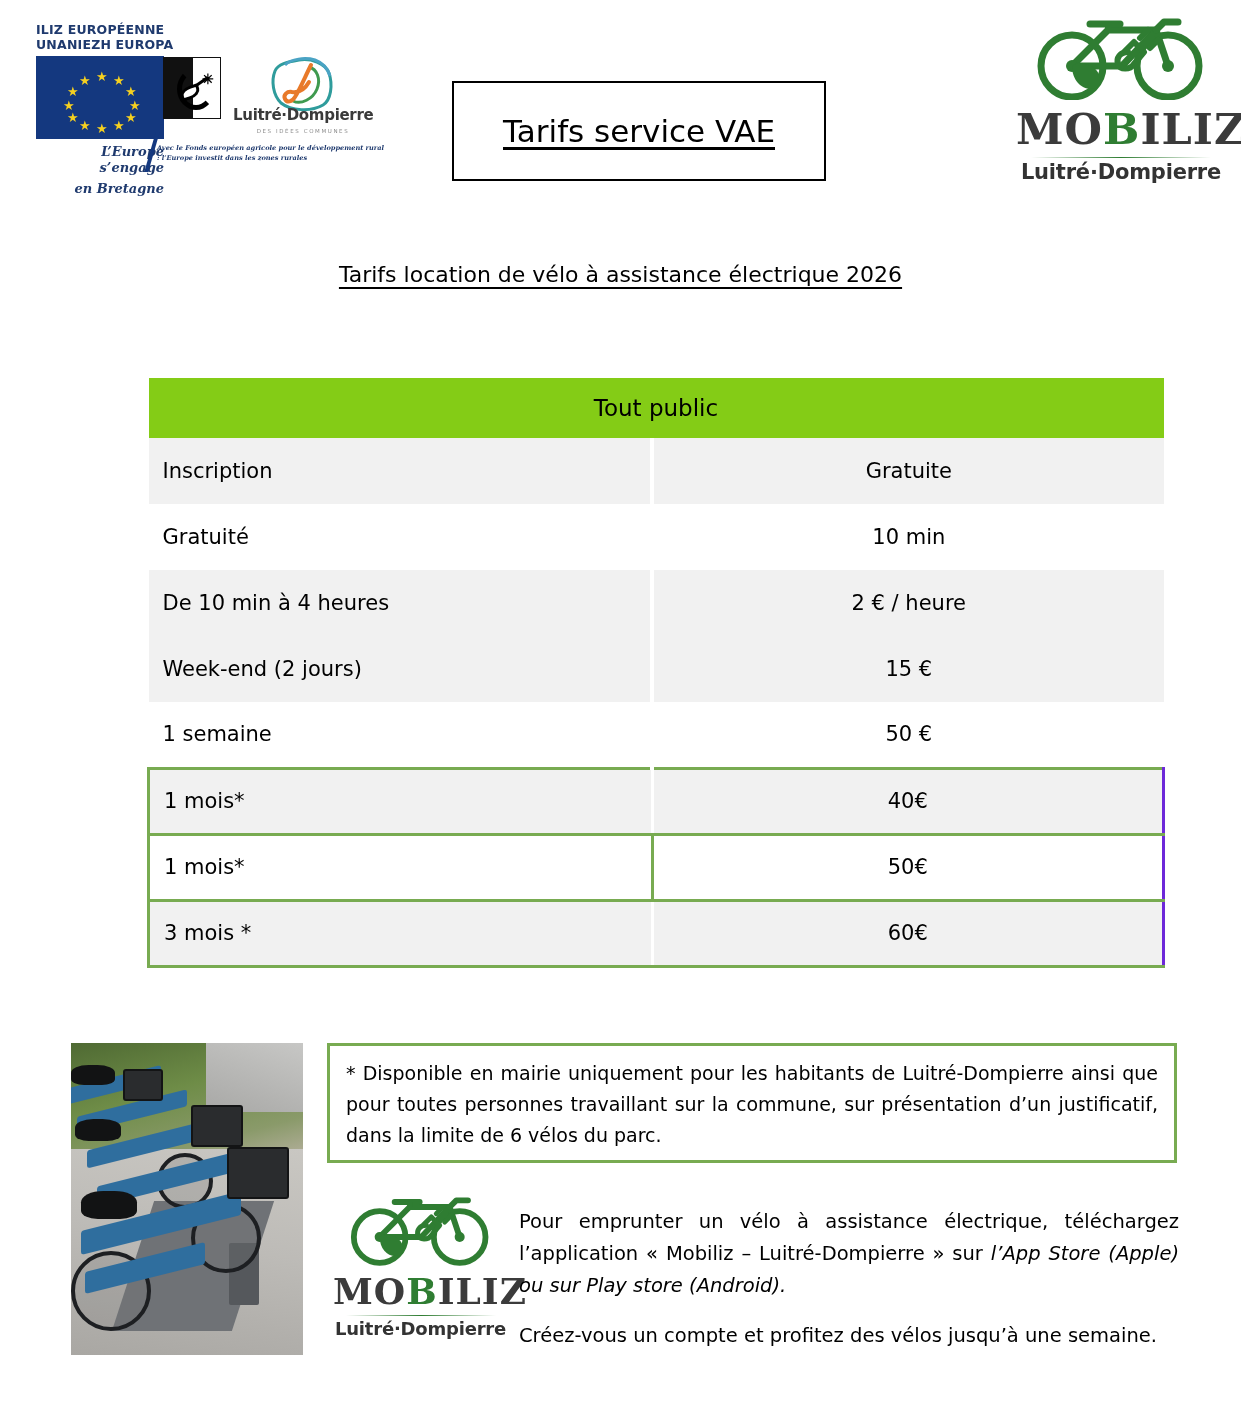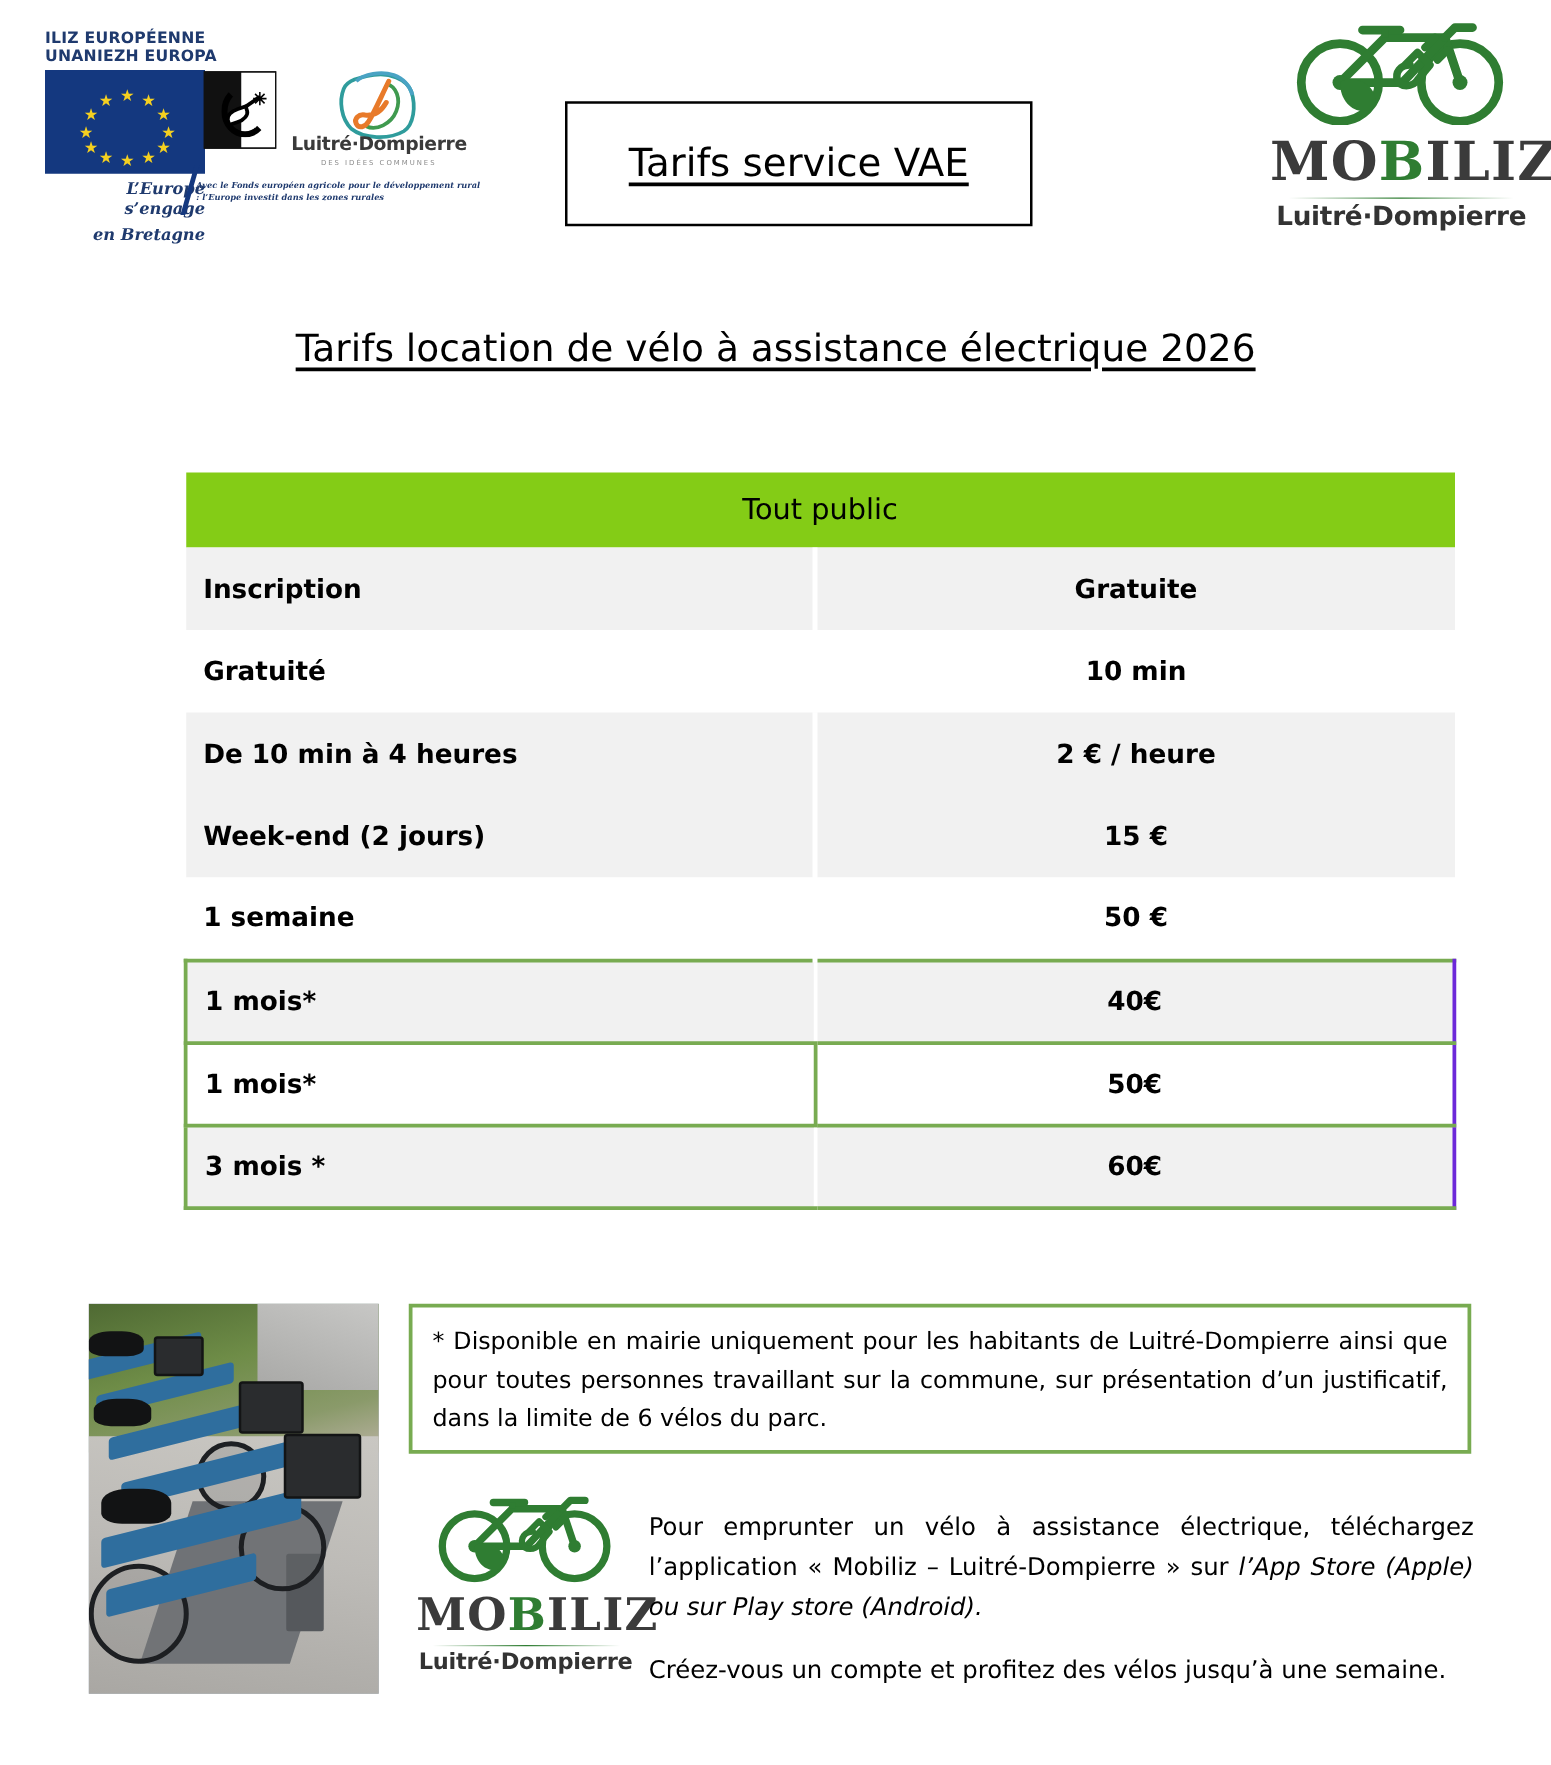--- a/index.html
+++ b/index.html
@@ -187,21 +187,21 @@
   }
   #mobiliz-bottom {
     position: absolute; left: 333px; top: 1188px; width: 175px;
   }
 
   
   #main-heading {
     position: absolute; left: 0; top: 262px; width: 1241px;
     text-align: center;
     font-family: "DejaVu Sans", sans-serif;
-    font-size: 30px;
+    font-size: 22px;
   }
   #main-heading span {
     text-decoration: underline;
     text-underline-offset: 5px;
   }
 
   
   #tariff-table {
     position: absolute; left: 147px; top: 378px;
     width: 1018px;
@@ -212,21 +212,21 @@
     padding: 0;
     border: none;
   }
   #tariff-table .thead-cell {
     background: #84cc16;
     height: 60px;
     text-align: center;
     font-size: 23px;
     font-weight: normal;
   }
-  #tariff-table tbody tr { height: 66px; font-weight: bold; }
+  #tariff-table tbody tr { height: 66px; }
   #tariff-table tbody tr.row-shaded td { background: #f1f1f1; }
   #tariff-table tbody tr.row-plain td { background: #ffffff; }
   #tariff-table td.cell-label {
     width: 505px;
     padding-left: 14px;
     font-size: 21px;
     text-align: left;
     vertical-align: middle;
   }
   #tariff-table td.cell-value {

